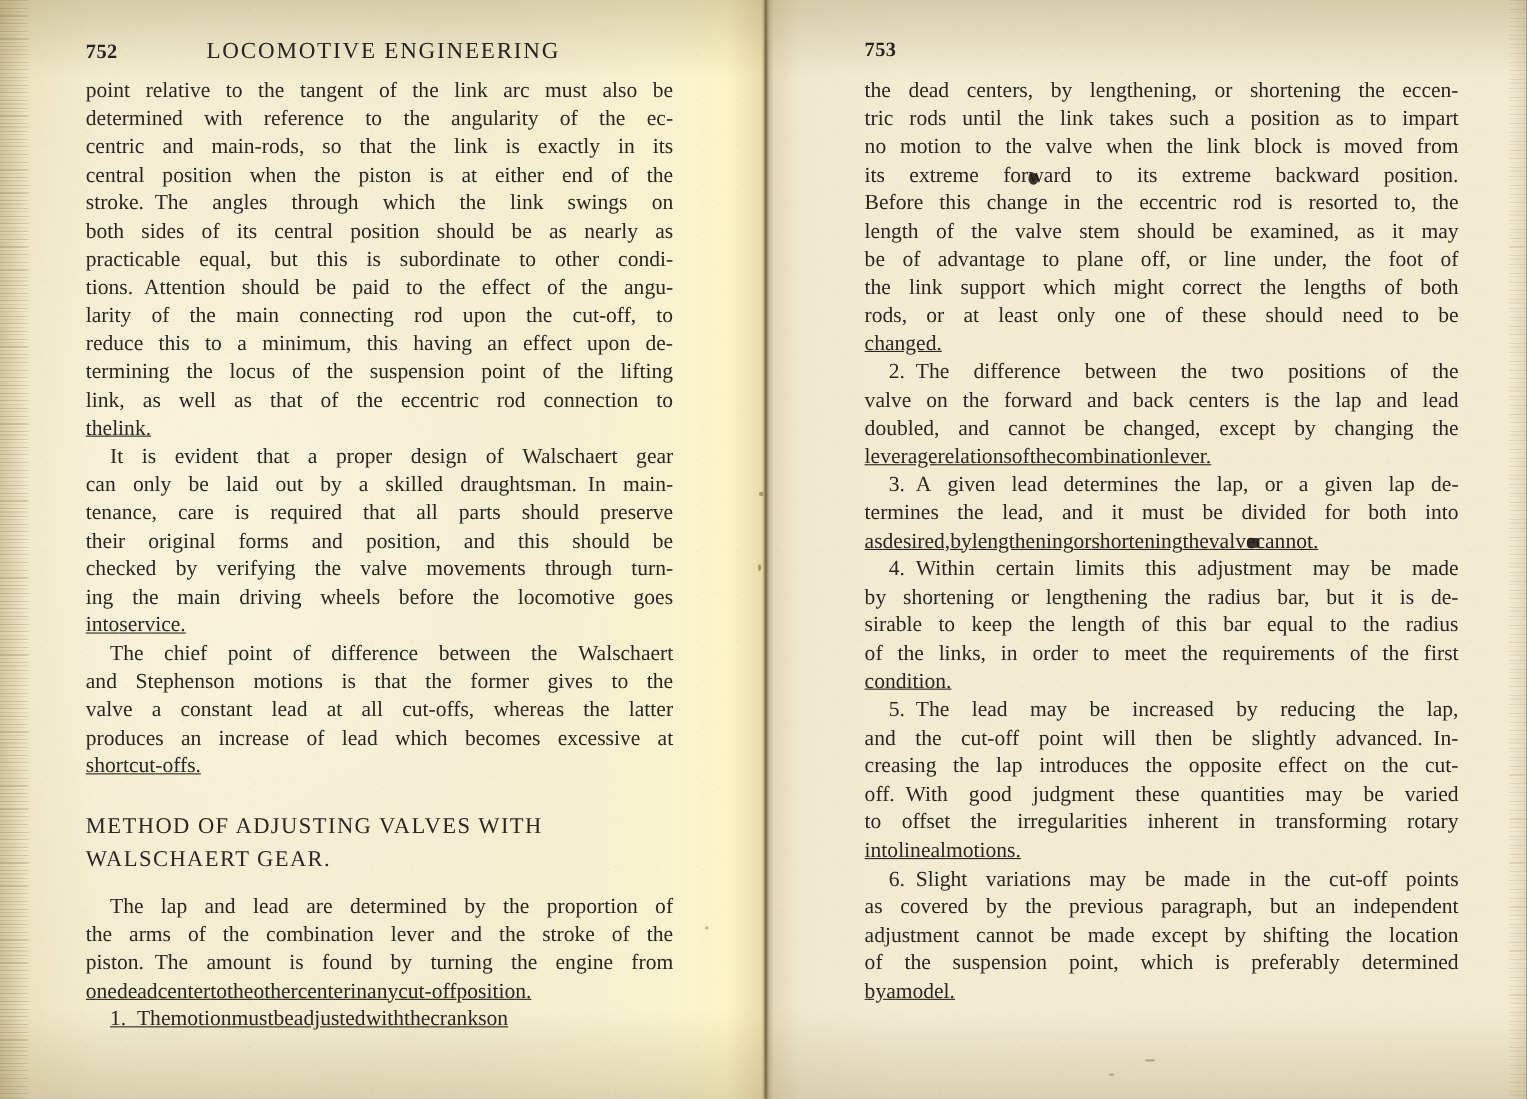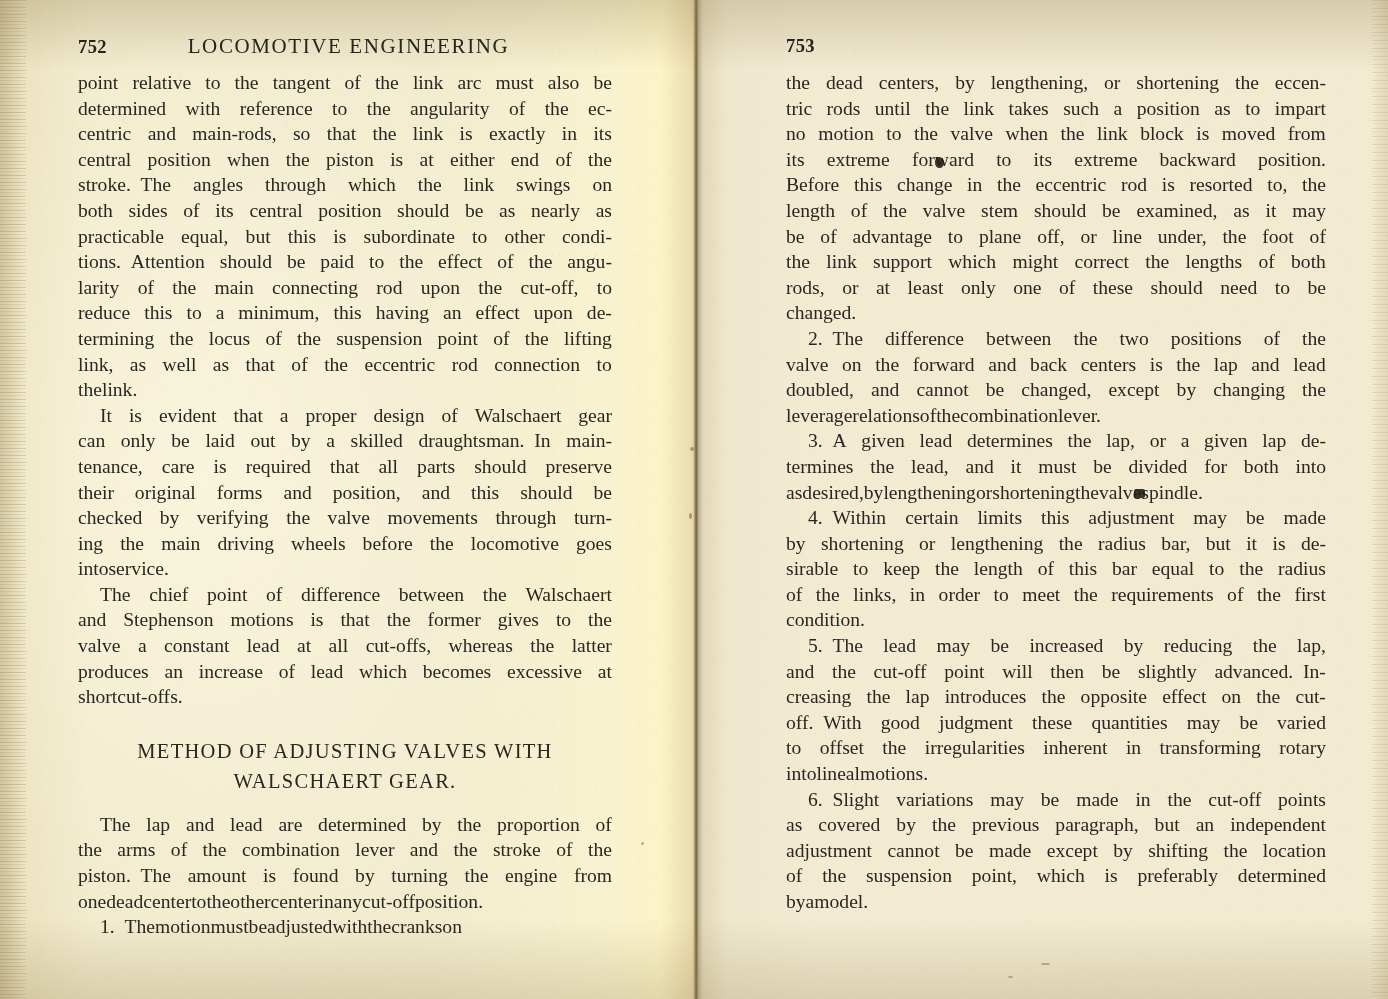--- a/index.html
+++ b/index.html
@@ -164,29 +164,28 @@
   .bodyblock { margin-top: 2px; }
 
   .line {
     display: flex;
     white-space: pre;
     height: 25.6px;
     align-items: baseline;
   }
   
   .line.just { justify-content: space-between; }
-  .line.last { justify-content: flex-start; }
+  .line.last { justify-content: flex-start; text-decoration: underline; }
   .line.indent { padding-left: 0; }
   .line .w { display: inline-block; }
   .line.indent .w:first-child { margin-left: 22px; }
 
   .para + .para { margin-top: 0; }
 
   .heading {
-    text-align: center;
     font-size: 20.5px;
     letter-spacing: 1.3px;
     line-height: 30px;
     margin: 26px 0 16px 0;
     color: #2a2621;
   }
   .heading .hl { display: block; white-space: nowrap; }
 
   
   .blot {
@@ -295,21 +294,21 @@
         </div>
         <div class="para">
           <div class="line just indent"><span class="w">2. The</span><span class="w">difference</span><span class="w">between</span><span class="w">the</span><span class="w">two</span><span class="w">positions</span><span class="w">of</span><span class="w">the</span></div>
           <div class="line just"><span class="w">valve</span><span class="w">on</span><span class="w">the</span><span class="w">forward</span><span class="w">and</span><span class="w">back</span><span class="w">centers</span><span class="w">is</span><span class="w">the</span><span class="w">lap</span><span class="w">and</span><span class="w">lead</span></div>
           <div class="line just"><span class="w">doubled,</span><span class="w">and</span><span class="w">cannot</span><span class="w">be</span><span class="w">changed,</span><span class="w">except</span><span class="w">by</span><span class="w">changing</span><span class="w">the</span></div>
           <div class="line last"><span class="w">leverage</span><span class="w">relations</span><span class="w">of</span><span class="w">the</span><span class="w">combination</span><span class="w">lever.</span></div>
         </div>
         <div class="para">
           <div class="line just indent"><span class="w">3. A</span><span class="w">given</span><span class="w">lead</span><span class="w">determines</span><span class="w">the</span><span class="w">lap,</span><span class="w">or</span><span class="w">a</span><span class="w">given</span><span class="w">lap</span><span class="w">de-</span></div>
           <div class="line just"><span class="w">termines</span><span class="w">the</span><span class="w">lead,</span><span class="w">and</span><span class="w">it</span><span class="w">must</span><span class="w">be</span><span class="w">divided</span><span class="w">for</span><span class="w">both</span><span class="w">into</span></div>
-          <div class="line last"><span class="w">as</span><span class="w">desired,</span><span class="w">by</span><span class="w">lengthening</span><span class="w">or</span><span class="w">shortening</span><span class="w">the</span><span class="w">valve</span><span class="w">spindle.</span></div>
+          <div class="line last"><span class="w">as</span><span class="w">desired,</span><span class="w">by</span><span class="w">lengthening</span><span class="w">or</span><span class="w">shortening</span><span class="w">the</span><span class="w">valve</span><span class="w">cannot.</span></div>
         </div>
         <div class="para">
           <div class="line just indent"><span class="w">4. Within</span><span class="w">certain</span><span class="w">limits</span><span class="w">this</span><span class="w">adjustment</span><span class="w">may</span><span class="w">be</span><span class="w">made</span></div>
           <div class="line just"><span class="w">by</span><span class="w">shortening</span><span class="w">or</span><span class="w">lengthening</span><span class="w">the</span><span class="w">radius</span><span class="w">bar,</span><span class="w">but</span><span class="w">it</span><span class="w">is</span><span class="w">de-</span></div>
           <div class="line just"><span class="w">sirable</span><span class="w">to</span><span class="w">keep</span><span class="w">the</span><span class="w">length</span><span class="w">of</span><span class="w">this</span><span class="w">bar</span><span class="w">equal</span><span class="w">to</span><span class="w">the</span><span class="w">radius</span></div>
           <div class="line just"><span class="w">of</span><span class="w">the</span><span class="w">links,</span><span class="w">in</span><span class="w">order</span><span class="w">to</span><span class="w">meet</span><span class="w">the</span><span class="w">requirements</span><span class="w">of</span><span class="w">the</span><span class="w">first</span></div>
           <div class="line last"><span class="w">condition.</span></div>
         </div>
         <div class="para">
           <div class="line just indent"><span class="w">5. The</span><span class="w">lead</span><span class="w">may</span><span class="w">be</span><span class="w">increased</span><span class="w">by</span><span class="w">reducing</span><span class="w">the</span><span class="w">lap,</span></div>

